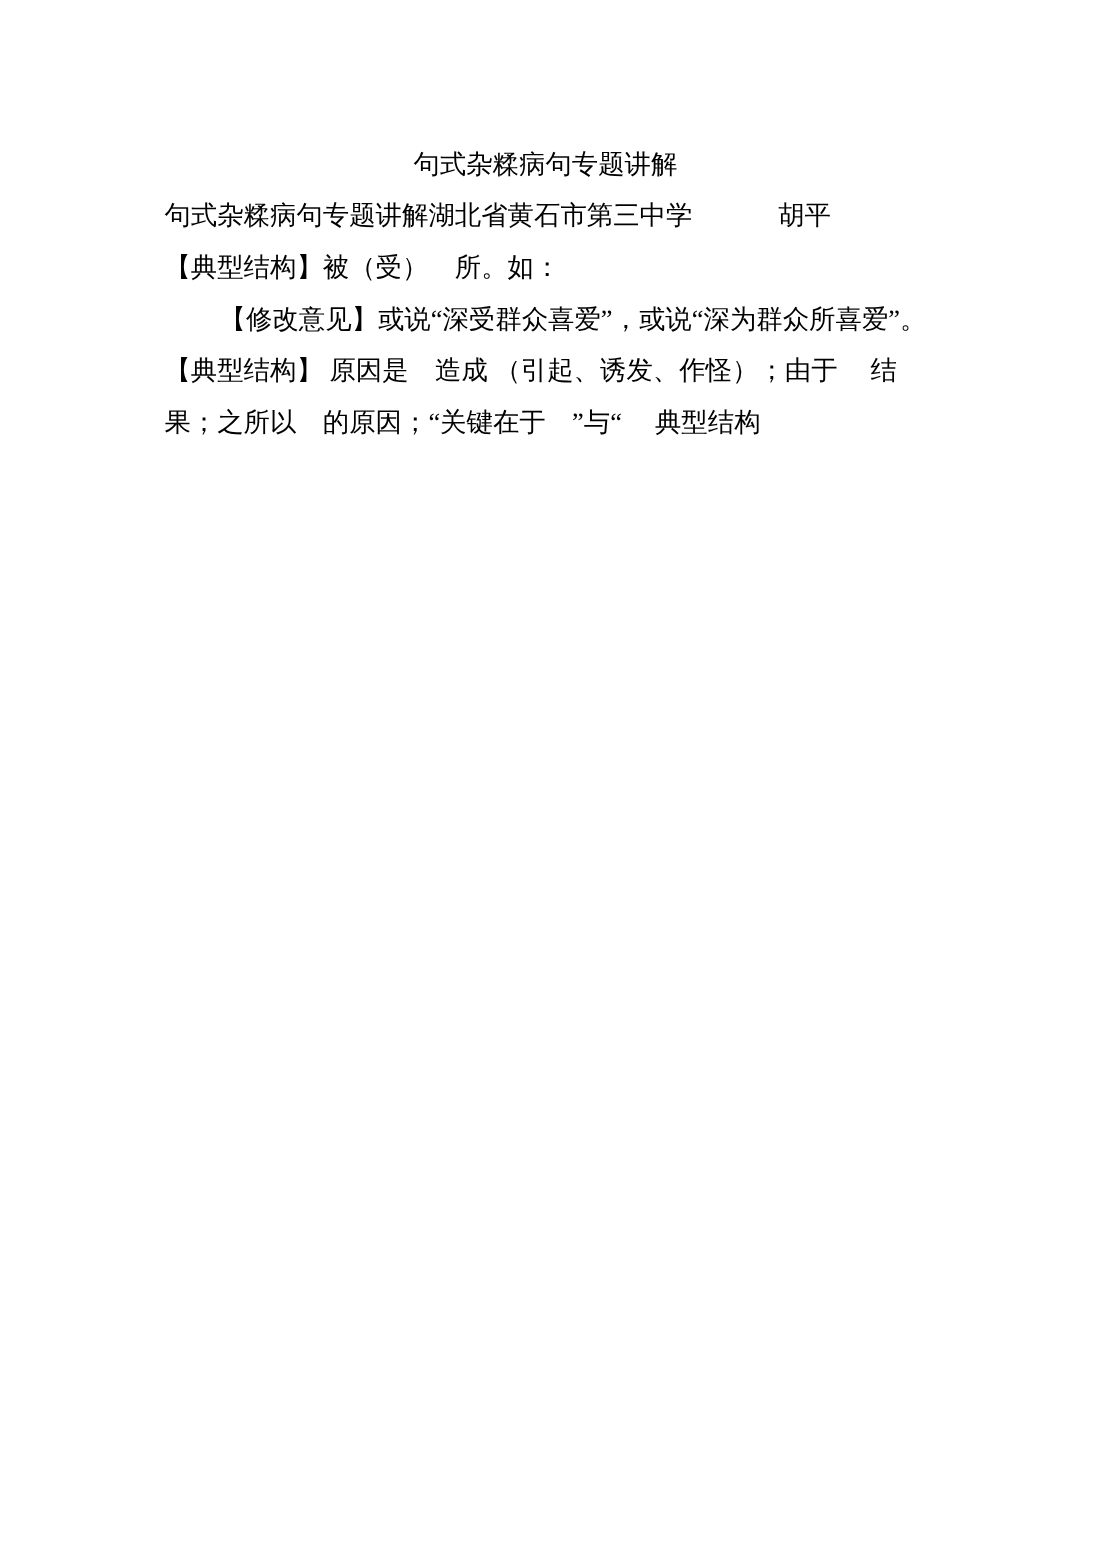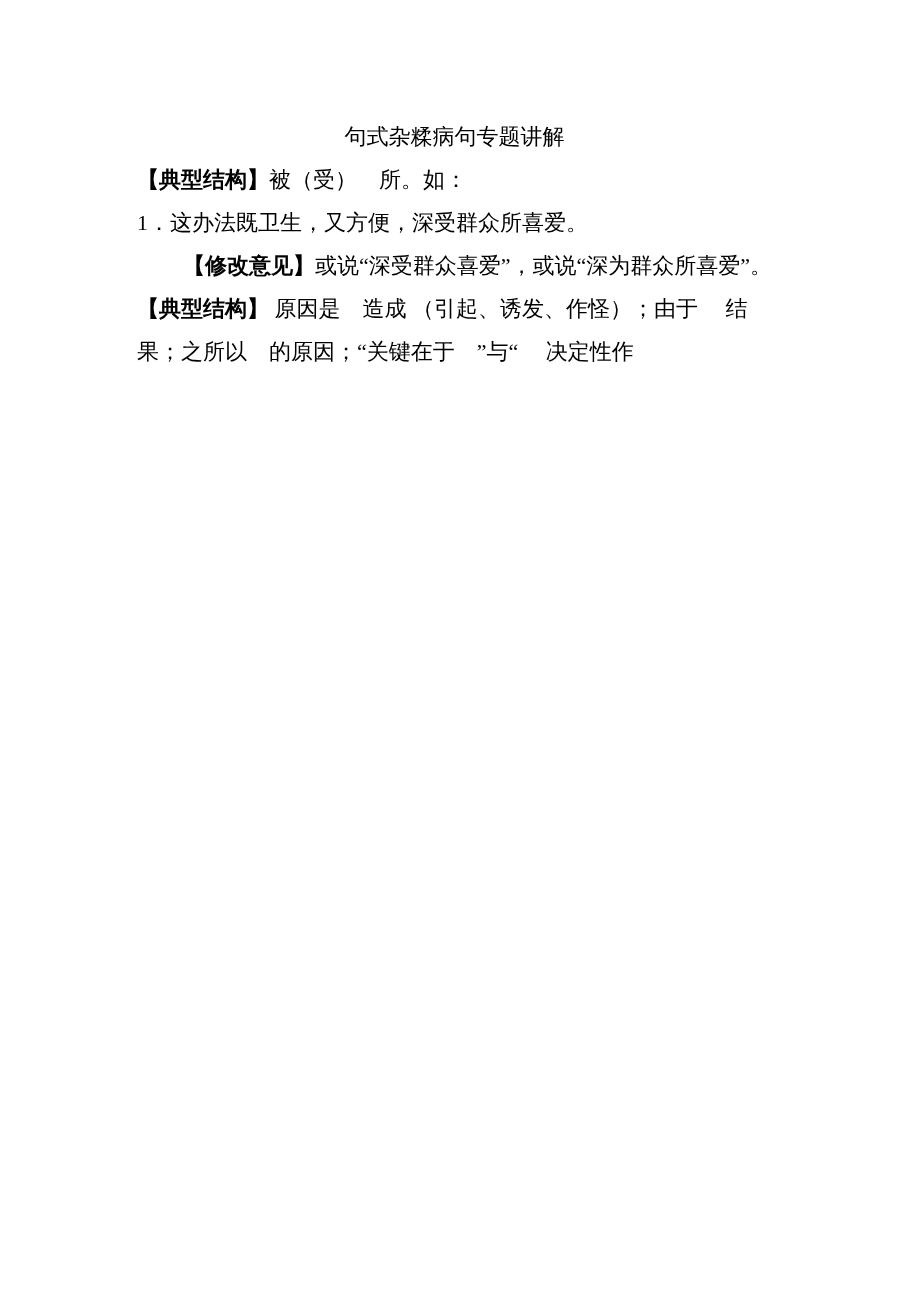--- a/index.html
+++ b/index.html
@@ -38,44 +38,44 @@
     margin-top: 119px;
     white-space: pre-line;
   }
   .heading-1  { margin-top: 56px; }
   .structure-1{ margin-top: 51px; }
   .example-1  { margin-top: 57px; }
   .revision-1 { margin-top: 50px; text-align: right; }
   .heading-2  { margin-top: 55px; }
   .structure-2{ margin-top: 62px; }
   .label {
-    font-weight: bold;
+    font-weight: normal;
     margin-top: 47px;
   }
   .pre {
     white-space: pre-line;
   }
 </style>
 </head>
 <body>
 
 <div class="page">
 
   <h1 class="doc-title">句式杂糅病句专题讲解</h1>
 
+  <p class="byline">句式杂糅病句专题讲解湖北省黄石市第三中学　　　 胡平</p>
 
 
   <section>
 
     <p class="structure-1"><span class="label">【典型结构】</span><span>被（受）　所。如：</span></p>
 
-    <p class="example-1">1．这办法既卫生，又方便，深受群众所喜爱。</p>
 
     <p class="revision-1"><span class="label">【修改意见】</span><span>或说“深受群众喜爱”，或说“深为群众所喜爱”。</span></p>
   </section>
 
   <section>
 
     <p class="structure-2"><span class="label">【典型结构】</span><span class="pre"> 原因是　造成 （引起、诱发、作怪）；由于　 结
-果；之所以　的原因；“关键在于　”与“　 决定性作</span></p>
+果；之所以　的原因；“关键在于　”与“　 典型结构</span></p>
   </section>
 
 </div>
 
 </body></html>

